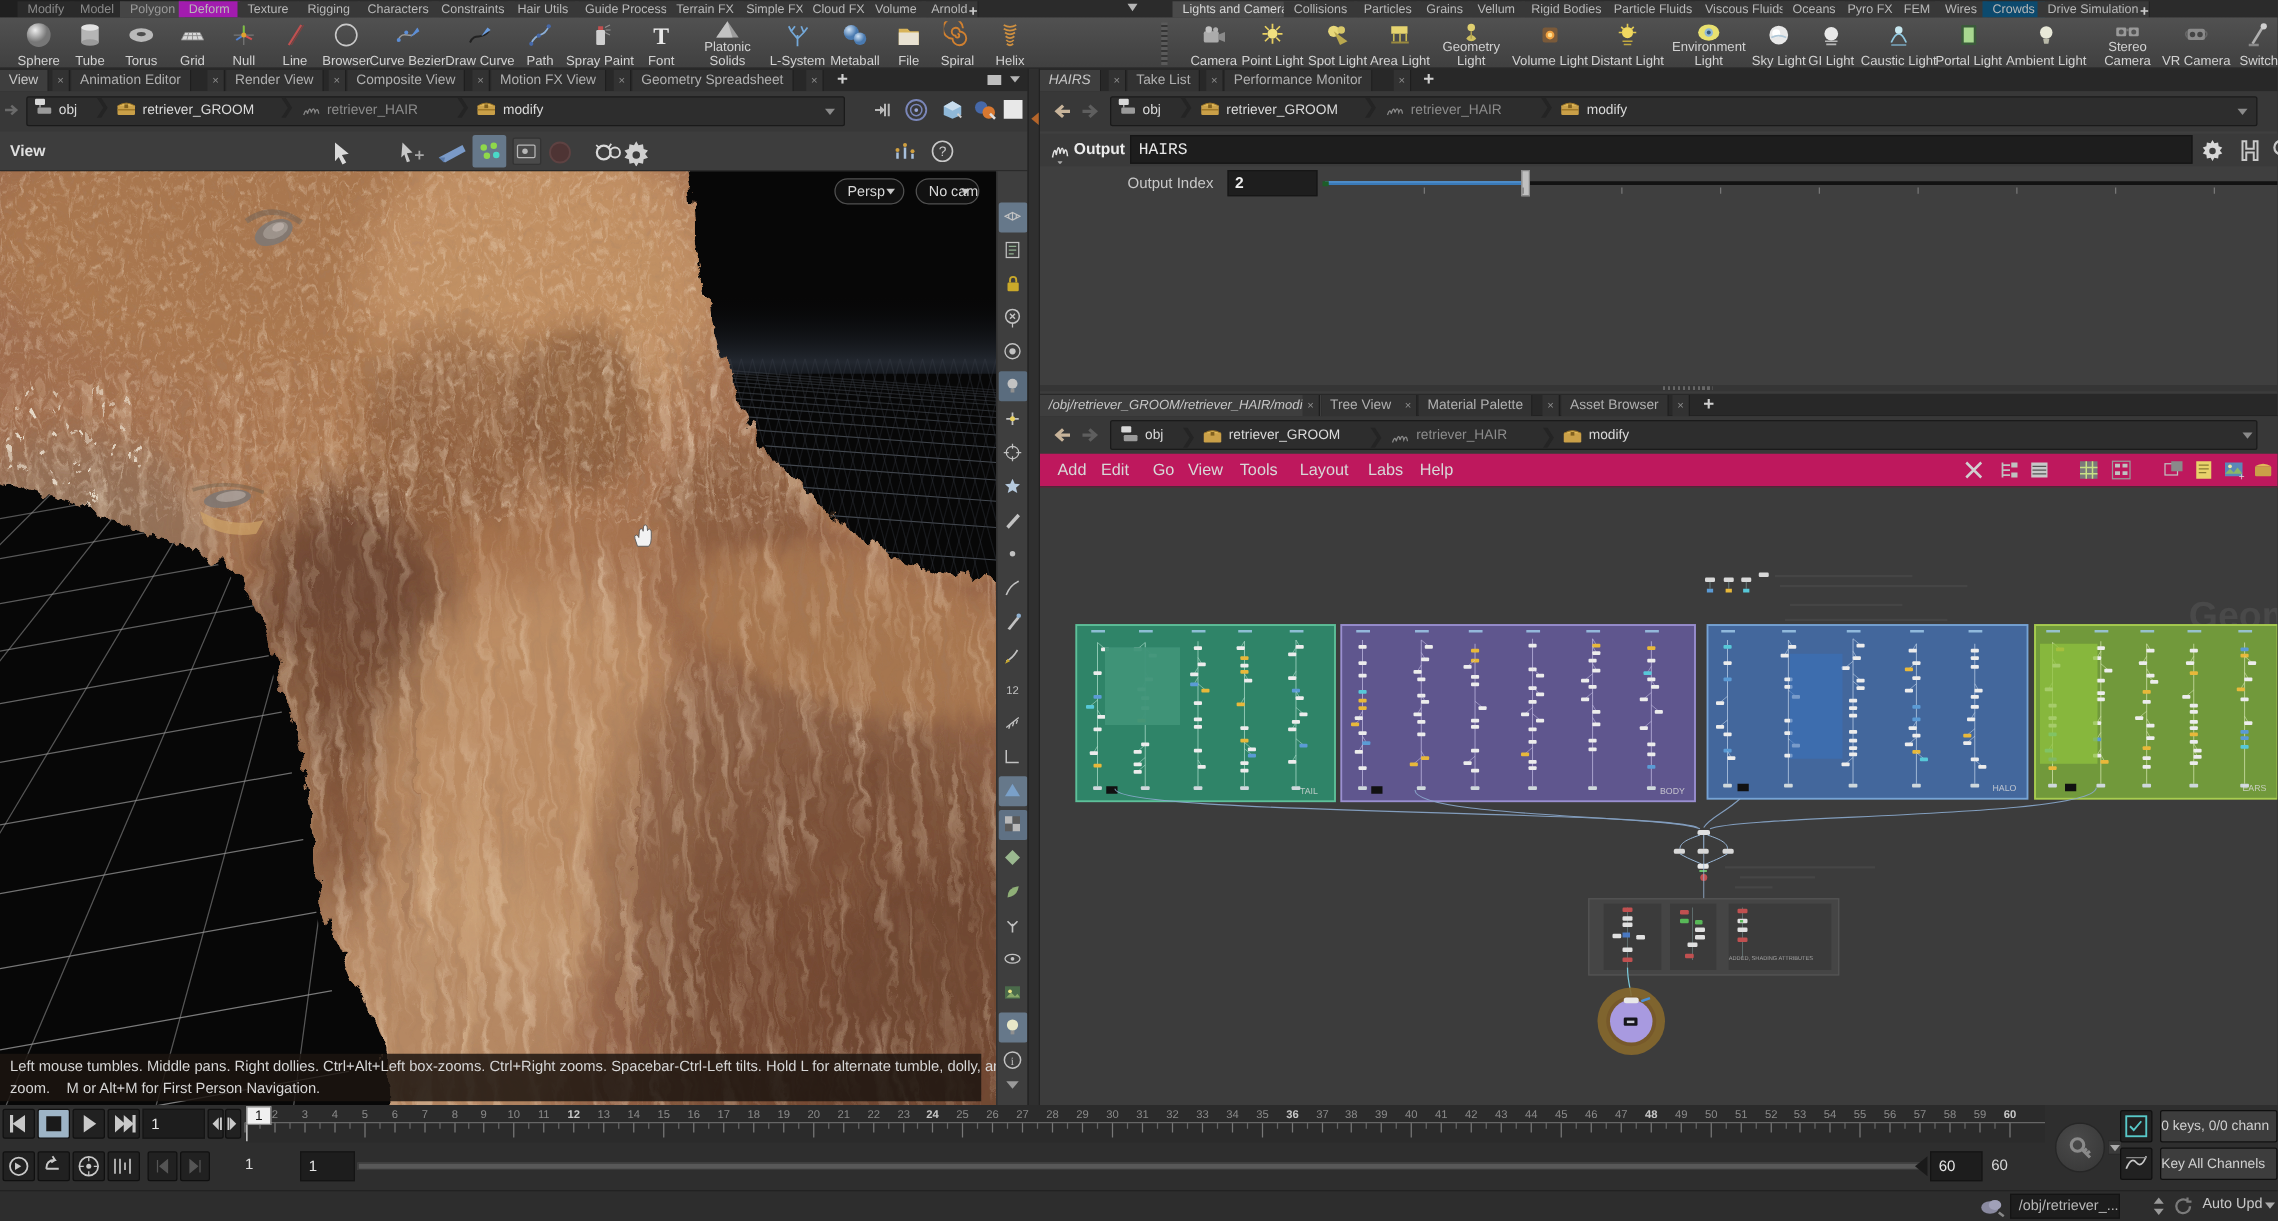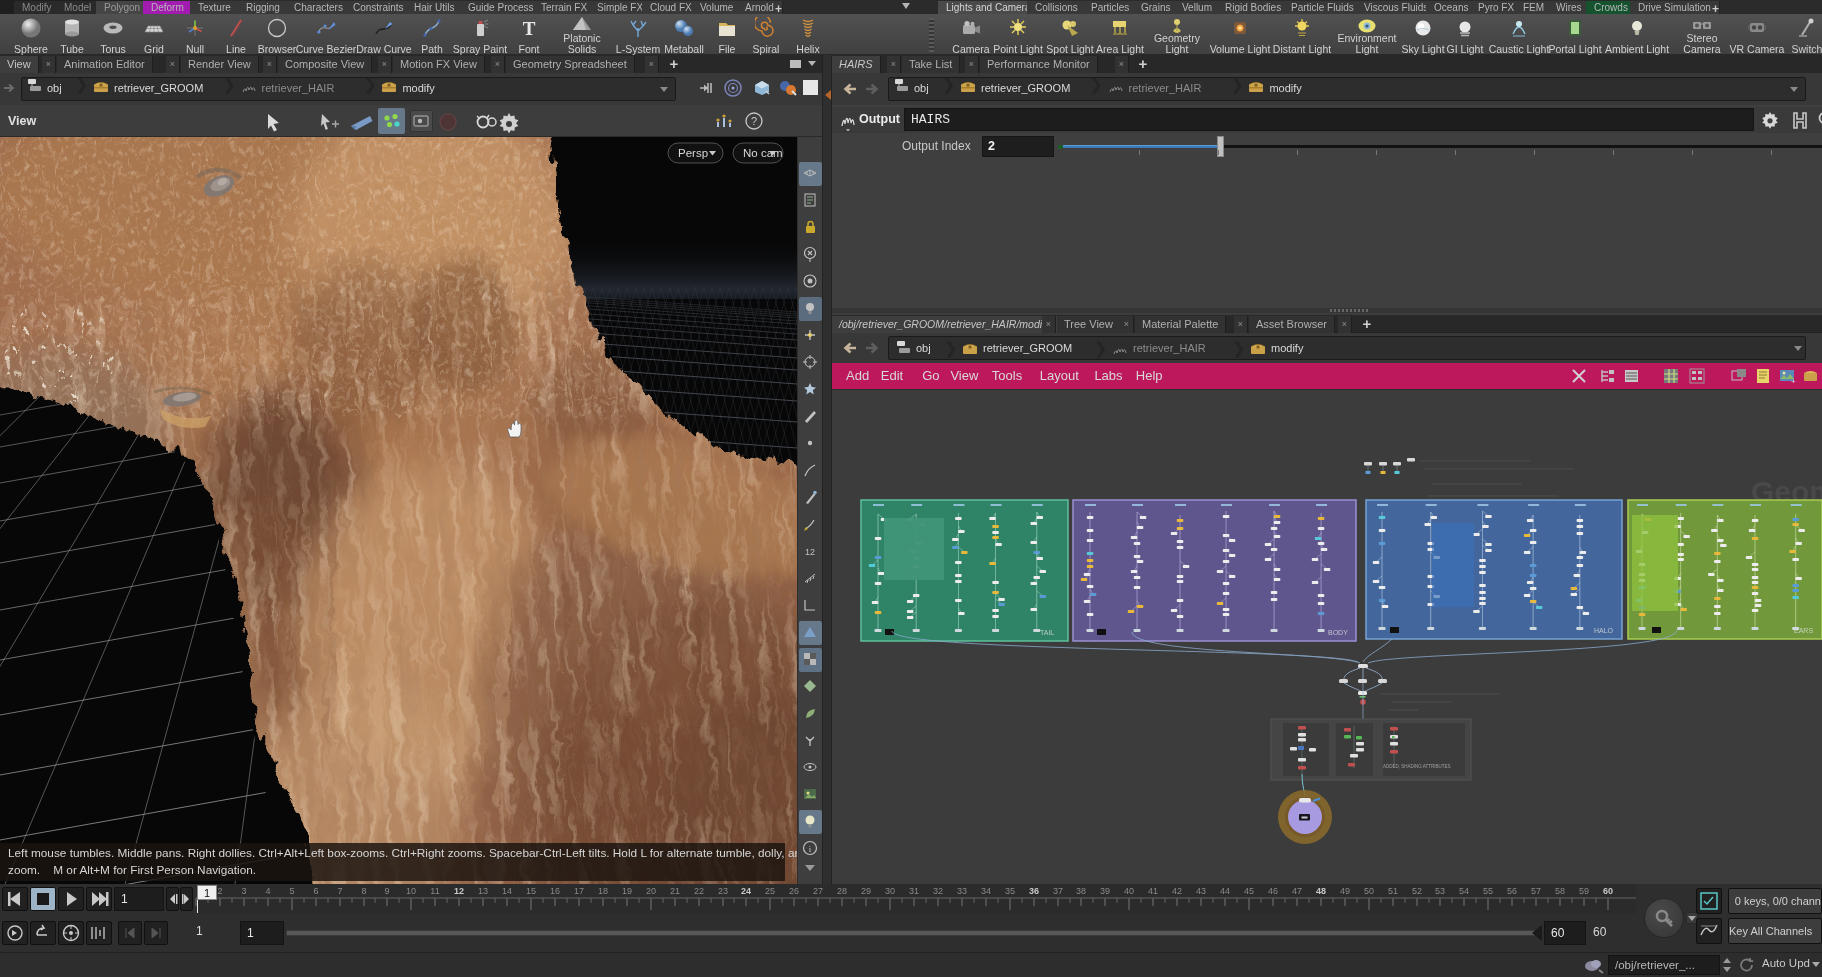--- a/index.html
+++ b/index.html
@@ -44,21 +44,21 @@
     <div class="stab" style="left:1083px;color:#b8b8b8;background:#383838">Particles</div>
     <div class="stab" style="left:1133px;color:#b8b8b8;background:#383838">Grains</div>
     <div class="stab" style="left:1174px;color:#b8b8b8;background:#383838">Vellum</div>
     <div class="stab" style="left:1217px;color:#b8b8b8;background:#383838">Rigid Bodies</div>
     <div class="stab" style="left:1283px;color:#b8b8b8;background:#383838">Particle Fluids</div>
     <div class="stab" style="left:1356px;color:#b8b8b8;background:#383838">Viscous Fluids</div>
     <div class="stab" style="left:1426px;color:#b8b8b8;background:#383838">Oceans</div>
     <div class="stab" style="left:1470px;color:#b8b8b8;background:#383838">Pyro FX</div>
     <div class="stab" style="left:1515px;color:#b8b8b8;background:#383838">FEM</div>
     <div class="stab" style="left:1548px;color:#b8b8b8;background:#383838">Wires</div>
-    <div class="stab" style="left:1586px;color:#b8b8b8;background:#14532d">Crowds</div>
+    <div class="stab" style="left:1586px;color:#b8b8b8;background:#0c4a6e">Crowds</div>
     <div class="stab" style="left:1630px;color:#b8b8b8;background:#383838">Drive Simulation</div>
     <div class="abs" style="left:775px;top:2px;width:12px;height:11px;color:#ccc;font-size:12px;font-weight:bold">+</div>
     <div class="abs" style="left:902px;top:3px;width:0;height:0;border-left:4px solid transparent;border-right:4px solid transparent;border-top:6px solid #b5b5b5"></div>
     <div class="abs" style="left:1712px;top:2px;width:12px;height:11px;color:#ccc;font-size:12px;font-weight:bold">+</div>
   </div>
 <div class="abs" id="shelf">
     <div class="tool" style="left:1px">
       <svg class="abs" style="left:19px;top:3px" width="22" height="22">
         <defs>
           <radialGradient id="gsp" cx="35%" cy="30%">
@@ -1802,30 +1802,30 @@
     <div class="btn" style="left:1696px;top:4px;width:26px;height:26px;background:#212121"></div>
     <svg class="abs" style="left:1696px;top:4px" width="26" height="26">
       <rect x="5" y="5" width="16" height="16" fill="none" stroke="#58c8c8" stroke-width="1.5"></rect>
       <path d="M8 13 l3 3 6 -7" stroke="#58c8c8" stroke-width="1.5" fill="none"></path>
     </svg>
     <div class="btn" style="left:1696px;top:34px;width:26px;height:26px;background:#212121"></div>
     <svg class="abs" style="left:1696px;top:34px" width="26" height="26">
       <path d="M5 17 q4 -10 8 -5 t8 -5" stroke="#c8c8c8" stroke-width="1.4" fill="none"></path>
       <path d="M5 8 h16" stroke="#888"></path>
     </svg>
-    <div class="btn" style="left:1728px;top:4px;width:94px;height:26px;background:#3d3d3d;color:#d0d0d0;font-size:11px;text-align:right;line-height:25px">0 keys, 0/0 chann</div>
+    <div class="btn" style="left:1728px;top:4px;width:94px;height:26px;background:#3d3d3d;color:#d0d0d0;font-size:11px;text-align:left;line-height:25px">0 keys, 0/0 chann</div>
     <div class="btn" style="left:1728px;top:34px;width:94px;height:26px;background:#3d3d3d;color:#d0d0d0;font-size:11px;text-align:left;line-height:25px">Key All Channels</div>
   </div>
 <div class="abs" style="left:0;top:952px;width:1822px;height:25px;background:#2d2d2d;border-top:1px solid #222"></div>
 <svg class="abs" style="left:1583px;top:956px" width="22" height="18">
     <ellipse cx="9" cy="10" rx="7" ry="5" fill="#8a8aa0"></ellipse>
     <ellipse cx="13" cy="8" rx="5" ry="4" fill="#a0a0b8"></ellipse>
     <path d="M16 14 l4 3" stroke="#888" stroke-width="2"></path>
   </svg>
-<div class="nfield" style="left:1608px;top:955px;width:112px;height:20px;line-height:19px;padding-left:6px;color:#b8b8b8;font-size:11.5px">/obj/retriever_...</div>
+<div class="nfield" style="left:1608px;top:955px;width:88px;height:20px;line-height:19px;padding-left:6px;color:#b8b8b8;font-size:11.5px">/obj/retriever_...</div>
 <svg class="abs" style="left:1720px;top:956px" width="14" height="18">
     <path d="M7 2 L11 7 H3 Z" fill="#9a9a9a"></path>
     <path d="M7 16 L3 11 H11 Z" fill="#9a9a9a"></path>
   </svg>
 <svg class="abs" style="left:1738px;top:956px" width="18" height="18">
     <path d="M14 9 a5.5 5.5 0 1 1 -2 -4.2 M12 2 v3.2 h3.2" stroke="#7a7a7a" stroke-width="1.8" fill="none"></path>
   </svg>
 <div class="abs" style="left:1762px;top:957px;color:#c8c8c8;font-size:11.5px">Auto Upd</div>
 <div class="abs" style="left:1812px;top:962px;width:0;height:0;border-left:4px solid transparent;border-right:4px solid transparent;border-top:5px solid #aaa"></div>
 </body></html>

